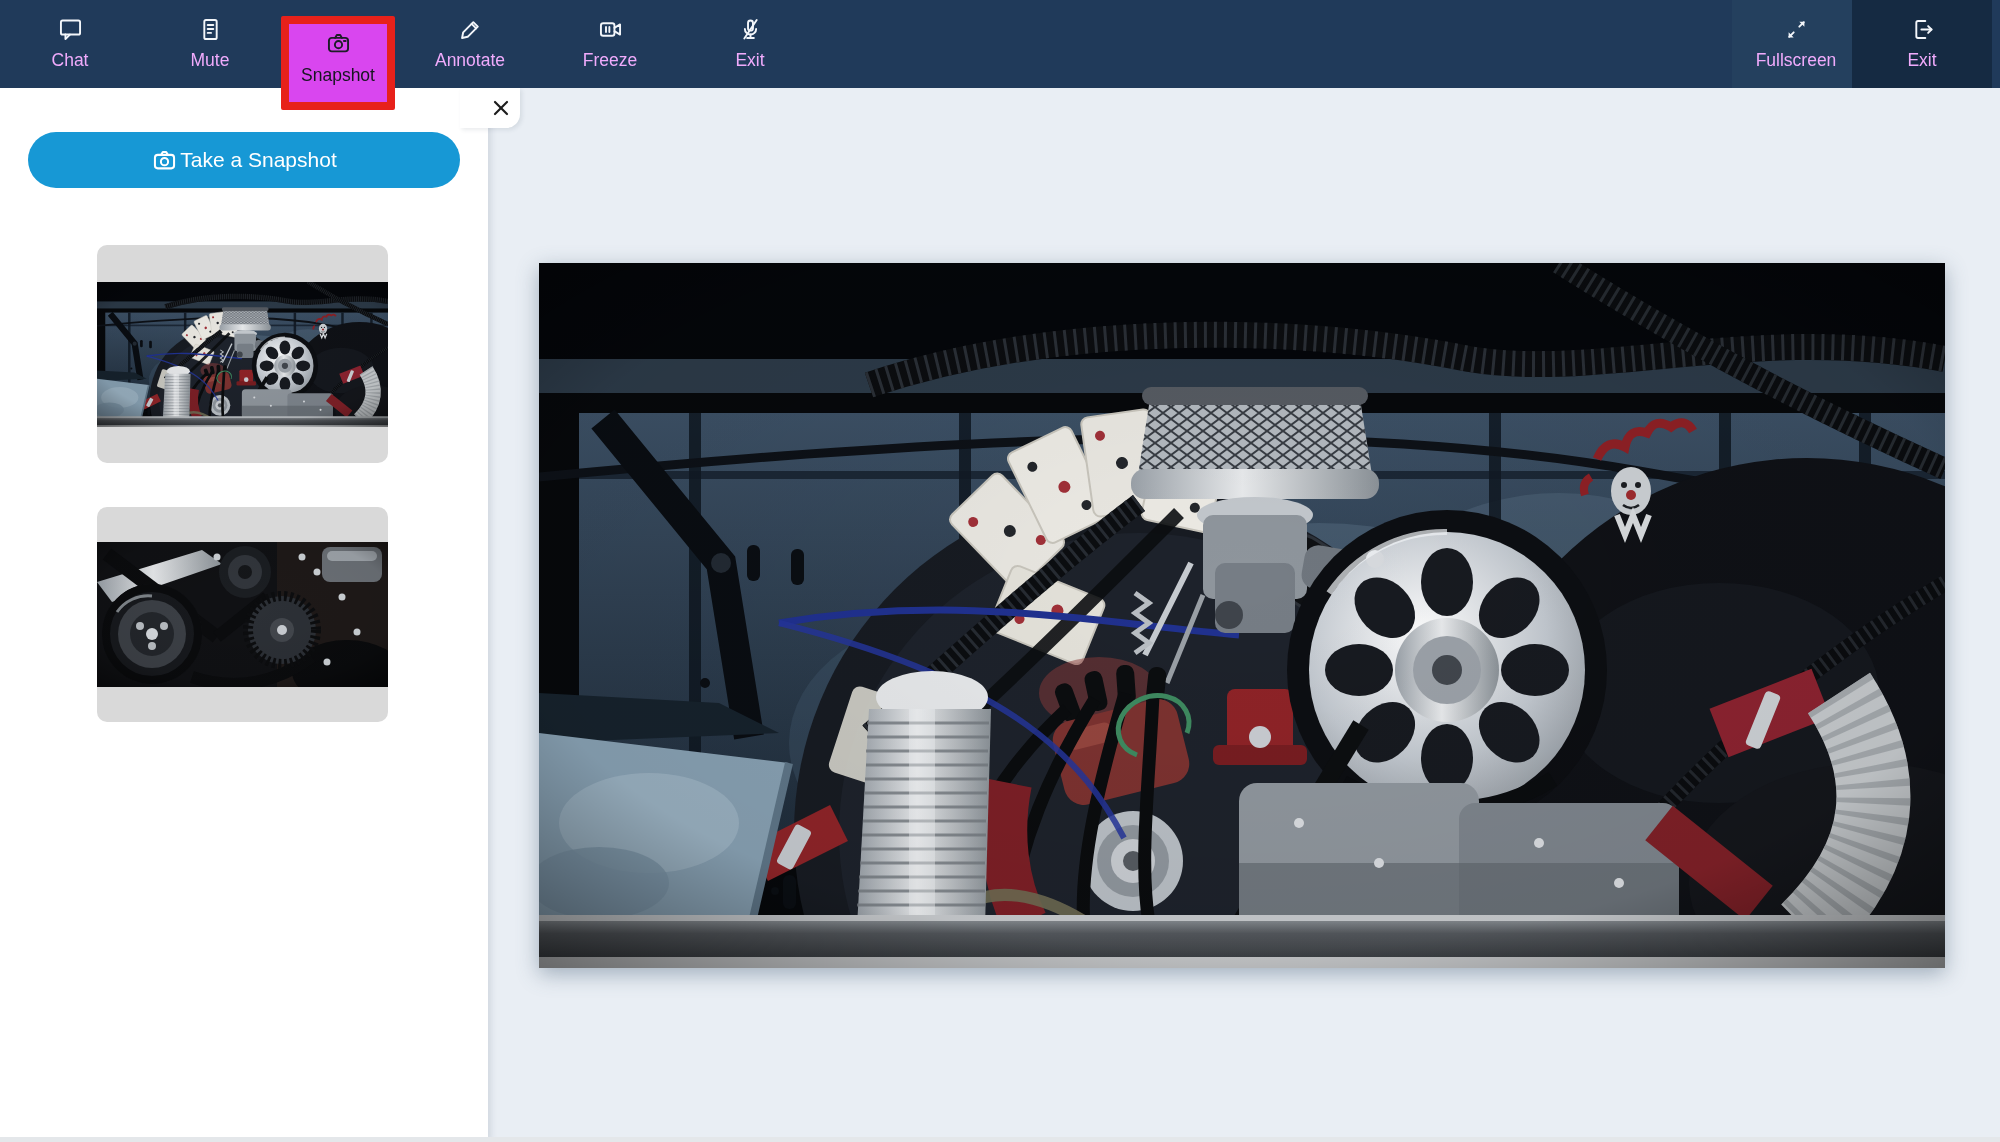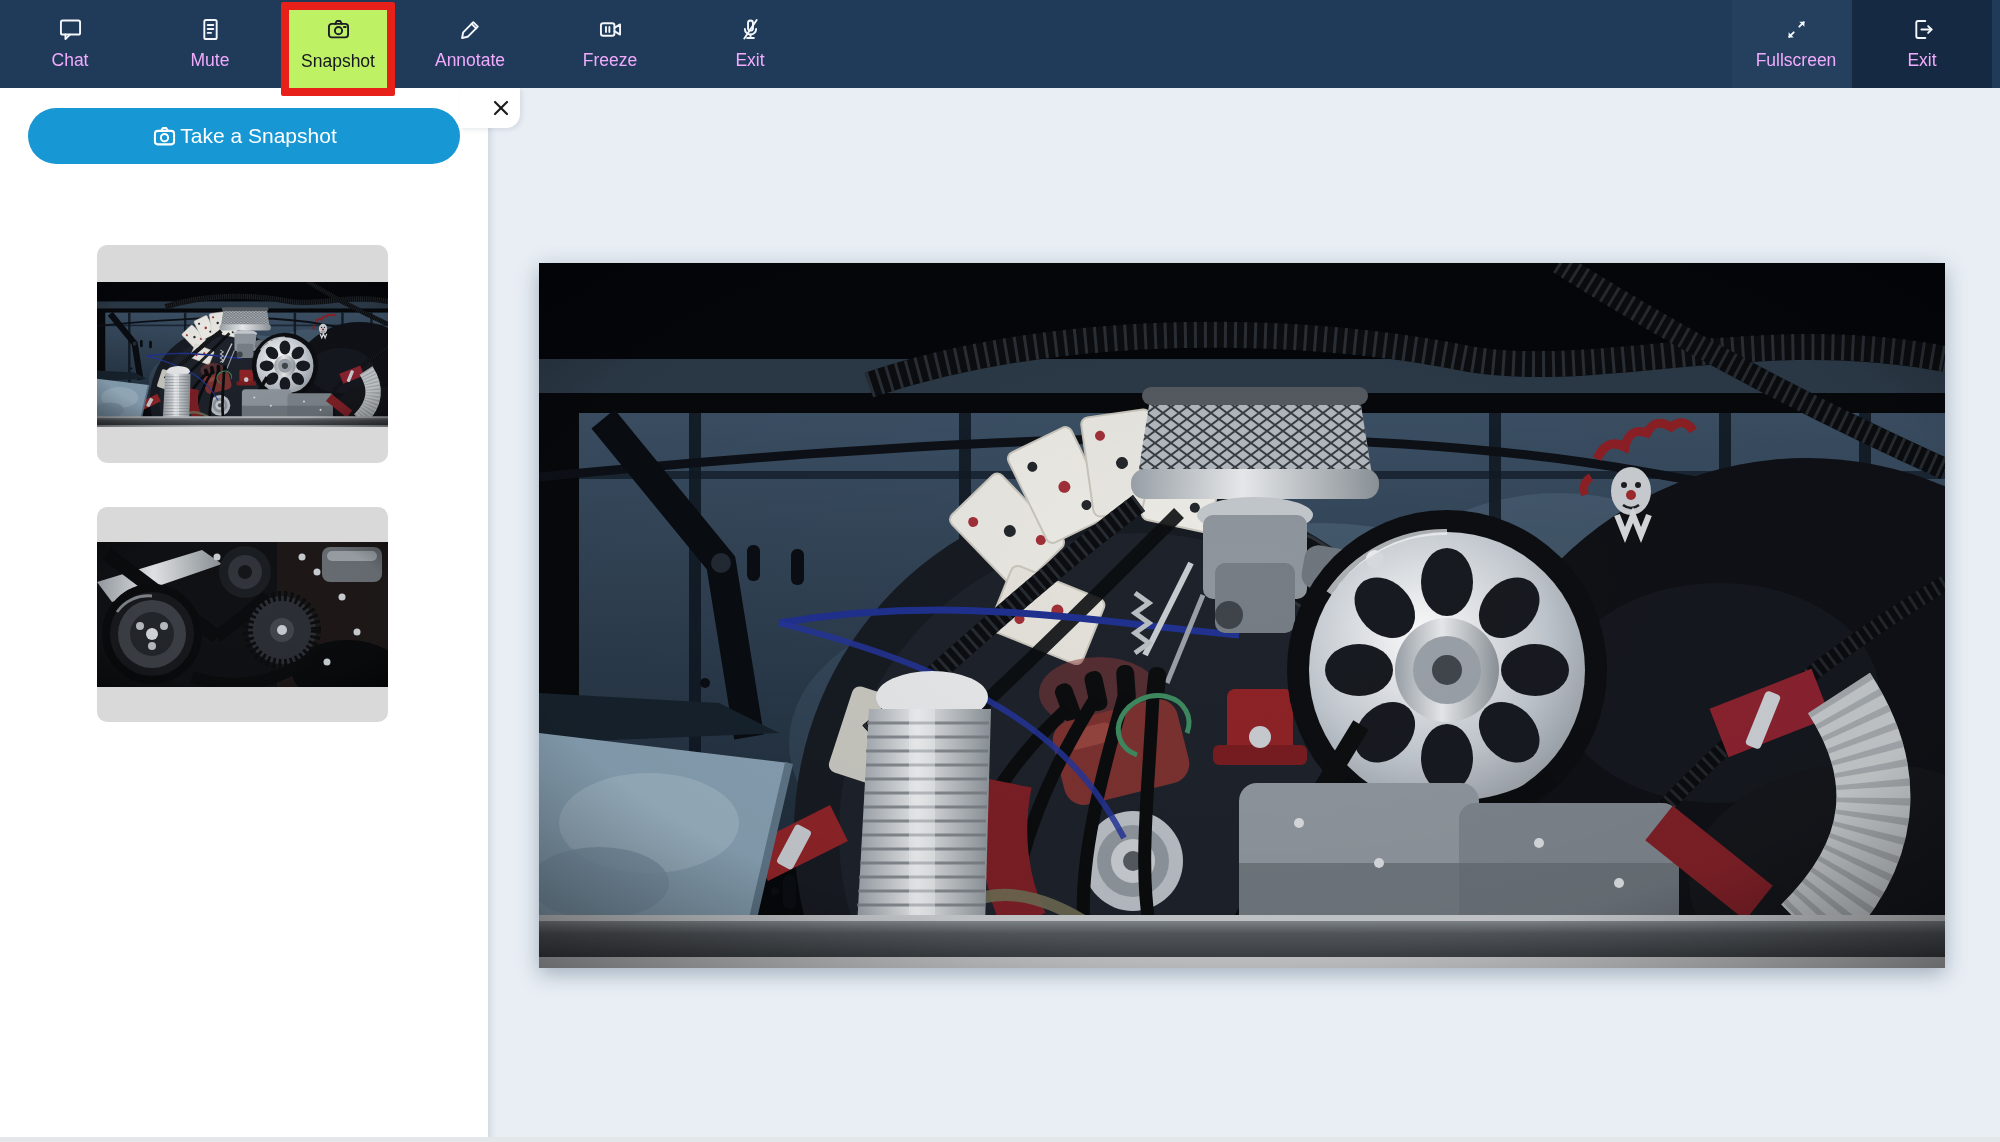--- a/index.html
+++ b/index.html
@@ -9,38 +9,38 @@
   
   .toolbar{position:absolute;left:0;top:0;width:2000px;height:88px;
            background:#203a5a;z-index:30;overflow:visible;}
   .tgroup{position:absolute;left:0;top:0;height:88px;display:flex;}
   .titem{width:140px;height:88px;display:flex;flex-direction:column;align-items:center;
          padding-top:16px;box-sizing:border-box;color:#f0abfc;cursor:pointer;}
   .titem .ticon{width:27px;height:27px;flex:0 0 auto;margin-bottom:9px;}
   .tlabel{font-size:17.5px;line-height:1;white-space:nowrap;}
   .ticon{stroke:#f3f6fa;fill:none;stroke-width:1.7;stroke-linecap:round;stroke-linejoin:round;}
 
-  .titem.snapshot{width:114px;height:94px;margin:2px 5px 0 1px;padding-top:6px;
-                  background:#bef264;border:8px solid #e7211a;border-radius:2px;
+  .titem.snapshot{width:114px;height:94px;margin:16px 5px 0 1px;padding-top:6px;
+                  background:#d946ef;border:8px solid #e7211a;border-radius:2px;
                   color:#16161f;position:relative;z-index:31;}
   .titem.snapshot .ticon{stroke:#1d1d27;margin-bottom:10px;}
 
   .tile-fullscreen{position:absolute;right:140px;top:0;width:128px;background:#24405e;}
   .tile-exit{position:absolute;right:8px;top:0;width:140px;background:#152a42;}
 
   
   .sidebar{position:absolute;left:0;top:88px;width:488px;bottom:0;background:#ffffff;
            box-shadow:3px 0 6px rgba(40,60,80,0.12);z-index:10;}
   .close-tab{position:absolute;left:460px;top:88px;width:60px;height:40px;background:#ffffff;
              border-radius:0 0 14px 0;z-index:20;display:flex;align-items:center;
              justify-content:flex-end;padding-right:8px;box-sizing:border-box;
              box-shadow:2px 2px 4px rgba(40,60,80,0.10);cursor:pointer;}
   .close-tab svg{stroke:#1c1c1c;stroke-width:2.2;stroke-linecap:round;}
 
-  .take-btn{position:absolute;left:28px;top:20px;width:432px;height:56px;border:none;
+  .take-btn{position:absolute;left:28px;top:44px;width:432px;height:56px;border:none;
             border-radius:28px;background:#1798d5;color:#ffffff;display:flex;
             align-items:center;justify-content:center;gap:2px;font-size:21px;
             font-family:"Liberation Sans",sans-serif;cursor:pointer;}
   .take-btn svg{width:27px;height:27px;stroke:#ffffff;fill:none;stroke-width:1.8;
                 stroke-linecap:round;stroke-linejoin:round;}
 
   .thumb-card{position:absolute;left:97px;width:291px;background:#d9d9d9;border-radius:10px;
               overflow:hidden;cursor:pointer;}
   .thumb-card.card1{top:157px;height:218px;}
   .thumb-card.card2{top:419px;height:215px;}

